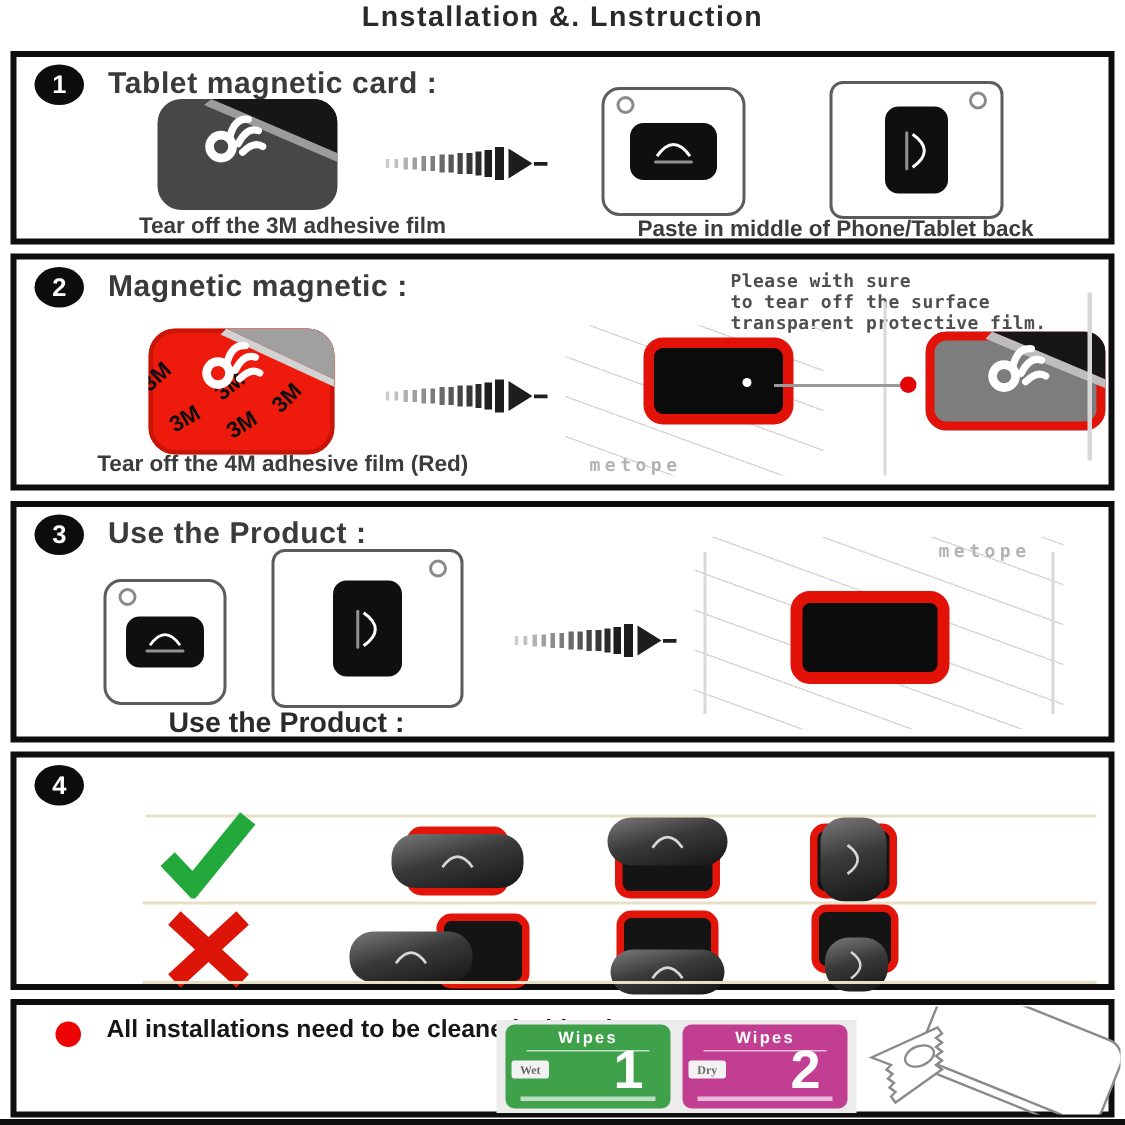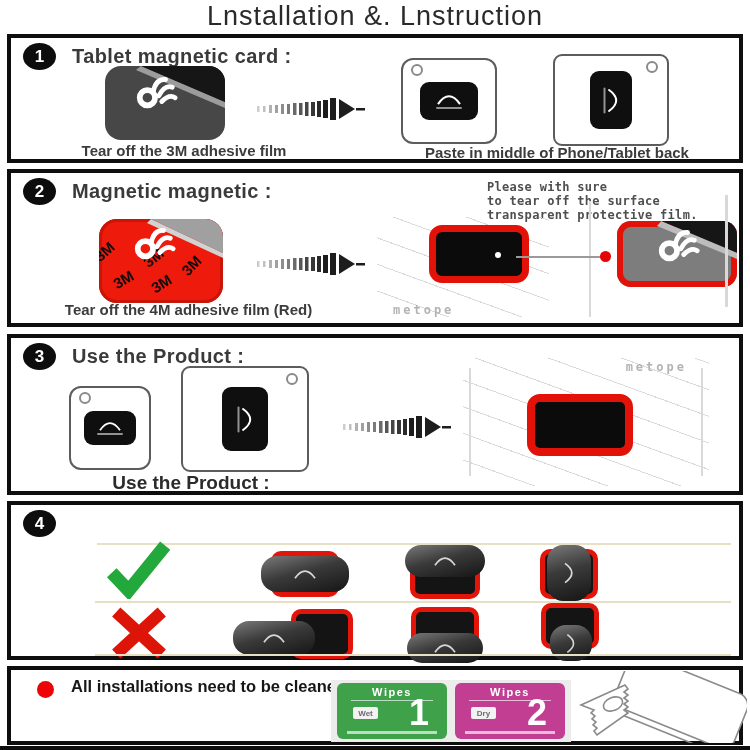--- a/index.html
+++ b/index.html
@@ -1,19 +1,19 @@
 <!DOCTYPE html>
 <html><head>
 <meta charset="utf-8">
 <style>
   html,body{margin:0;padding:0;background:#fff;}
   #page{position:relative;width:750px;height:750px;background:#fff;overflow:hidden;
         font-family:"Liberation Sans",sans-serif;}
   .title{position:absolute;top:1px;left:0;right:0;text-align:center;
-         font-size:27px;font-weight:400;color:#2a2a2a;letter-spacing:1px;}
+         font-size:19px;font-weight:700;color:#2a2a2a;letter-spacing:1px;}
   .section{position:absolute;left:7px;right:7px;border:4px solid #0e0e0e;background:#fff;box-sizing:border-box;}
   #sec1{top:34px;height:129px;}
   #sec2{top:169px;height:158px;}
   #sec3{top:334px;height:161px;}
   #sec4{top:501px;height:159px;}
   #sec5{top:666px;height:79px;}
   .bottom-bar{position:absolute;left:0;right:0;bottom:0;height:4px;background:#0e0e0e;}
 
   .sec-header{position:absolute;top:5px;left:12px;display:flex;align-items:center;gap:16px;}
   .badge{width:33px;height:27px;background:#0d0d0d;color:#fff;border-radius:50%;
@@ -86,23 +86,23 @@
 
   
   .bullet{position:absolute;left:26px;top:11px;width:17px;height:17px;border-radius:50%;background:#ee0404;}
   .note5{position:absolute;left:60px;top:7px;font-size:16.5px;font-weight:700;color:#171717;}
   .packets{position:absolute;left:320px;top:10px;width:240px;height:62px;background:#ececec;}
   .packet{position:absolute;top:3px;width:110px;height:56px;border-radius:6px;color:#fff;}
   .packet .brand{position:absolute;top:3px;left:0;right:0;text-align:center;
                  font-size:11px;font-weight:700;letter-spacing:1.5px;}
   .packet .brandline{position:absolute;top:17px;left:14px;right:14px;height:1px;background:rgba(255,255,255,.65);}
   .packet .num{position:absolute;right:18px;top:12px;font-size:36px;font-weight:800;line-height:1;}
-  .packet .tab{position:absolute;left:16px;top:24px;width:25px;height:12px;background:#f2f2f2;
+  .packet .tab{position:absolute;left:4px;top:24px;width:25px;height:12px;background:#f2f2f2;
                color:#6b6b6b;font-size:8px;font-weight:700;display:flex;align-items:center;
-               justify-content:center;border-radius:2px;}
+               justify-content:center;border-radius:2px;font-family:Liberation Serif, serif;}
   .packet .bline{position:absolute;left:10px;right:10px;bottom:5px;height:3px;background:rgba(255,255,255,.65);}
   .wipeart{position:absolute;left:566px;top:1px;}
 </style>
 </head>
 <body>
 
 <svg width="0" height="0" style="position:absolute">
   <defs>
     <symbol id="hand" viewBox="0 0 48 48">
       <g fill="none" stroke="#fff" stroke-width="5" stroke-linecap="round">
@@ -149,21 +149,21 @@
 
     <div class="acard">
       <svg class="peel" viewBox="0 0 120 74" preserveAspectRatio="none">
         <polygon points="36,0 120,36 120,42 31,4" fill="#9c9c9c"></polygon>
         <polygon points="36,0 120,0 120,36" fill="#161616"></polygon>
       </svg>
       <svg class="hand">
           <use href="#hand"></use>
         </svg>
     </div>
-    <div class="cap" style="left:8px;top:104px;width:330px;">Tear off the 3M adhesive film</div>
+    <div class="cap" style="left:19px;top:104px;width:330px;">Tear off the 3M adhesive film</div>
 
     <svg class="arrow" style="left:246px;top:58px;" width="112" height="26">
         <use href="#arrowbars"></use>
       </svg>
 
     <div class="phone" style="left:390px;top:20px;width:96px;height:86px;">
       <span class="cam tl"></span>
       <div class="mcard" style="width:58px;height:38px;">
         <div class="inner">
             <svg width="28" height="11">

